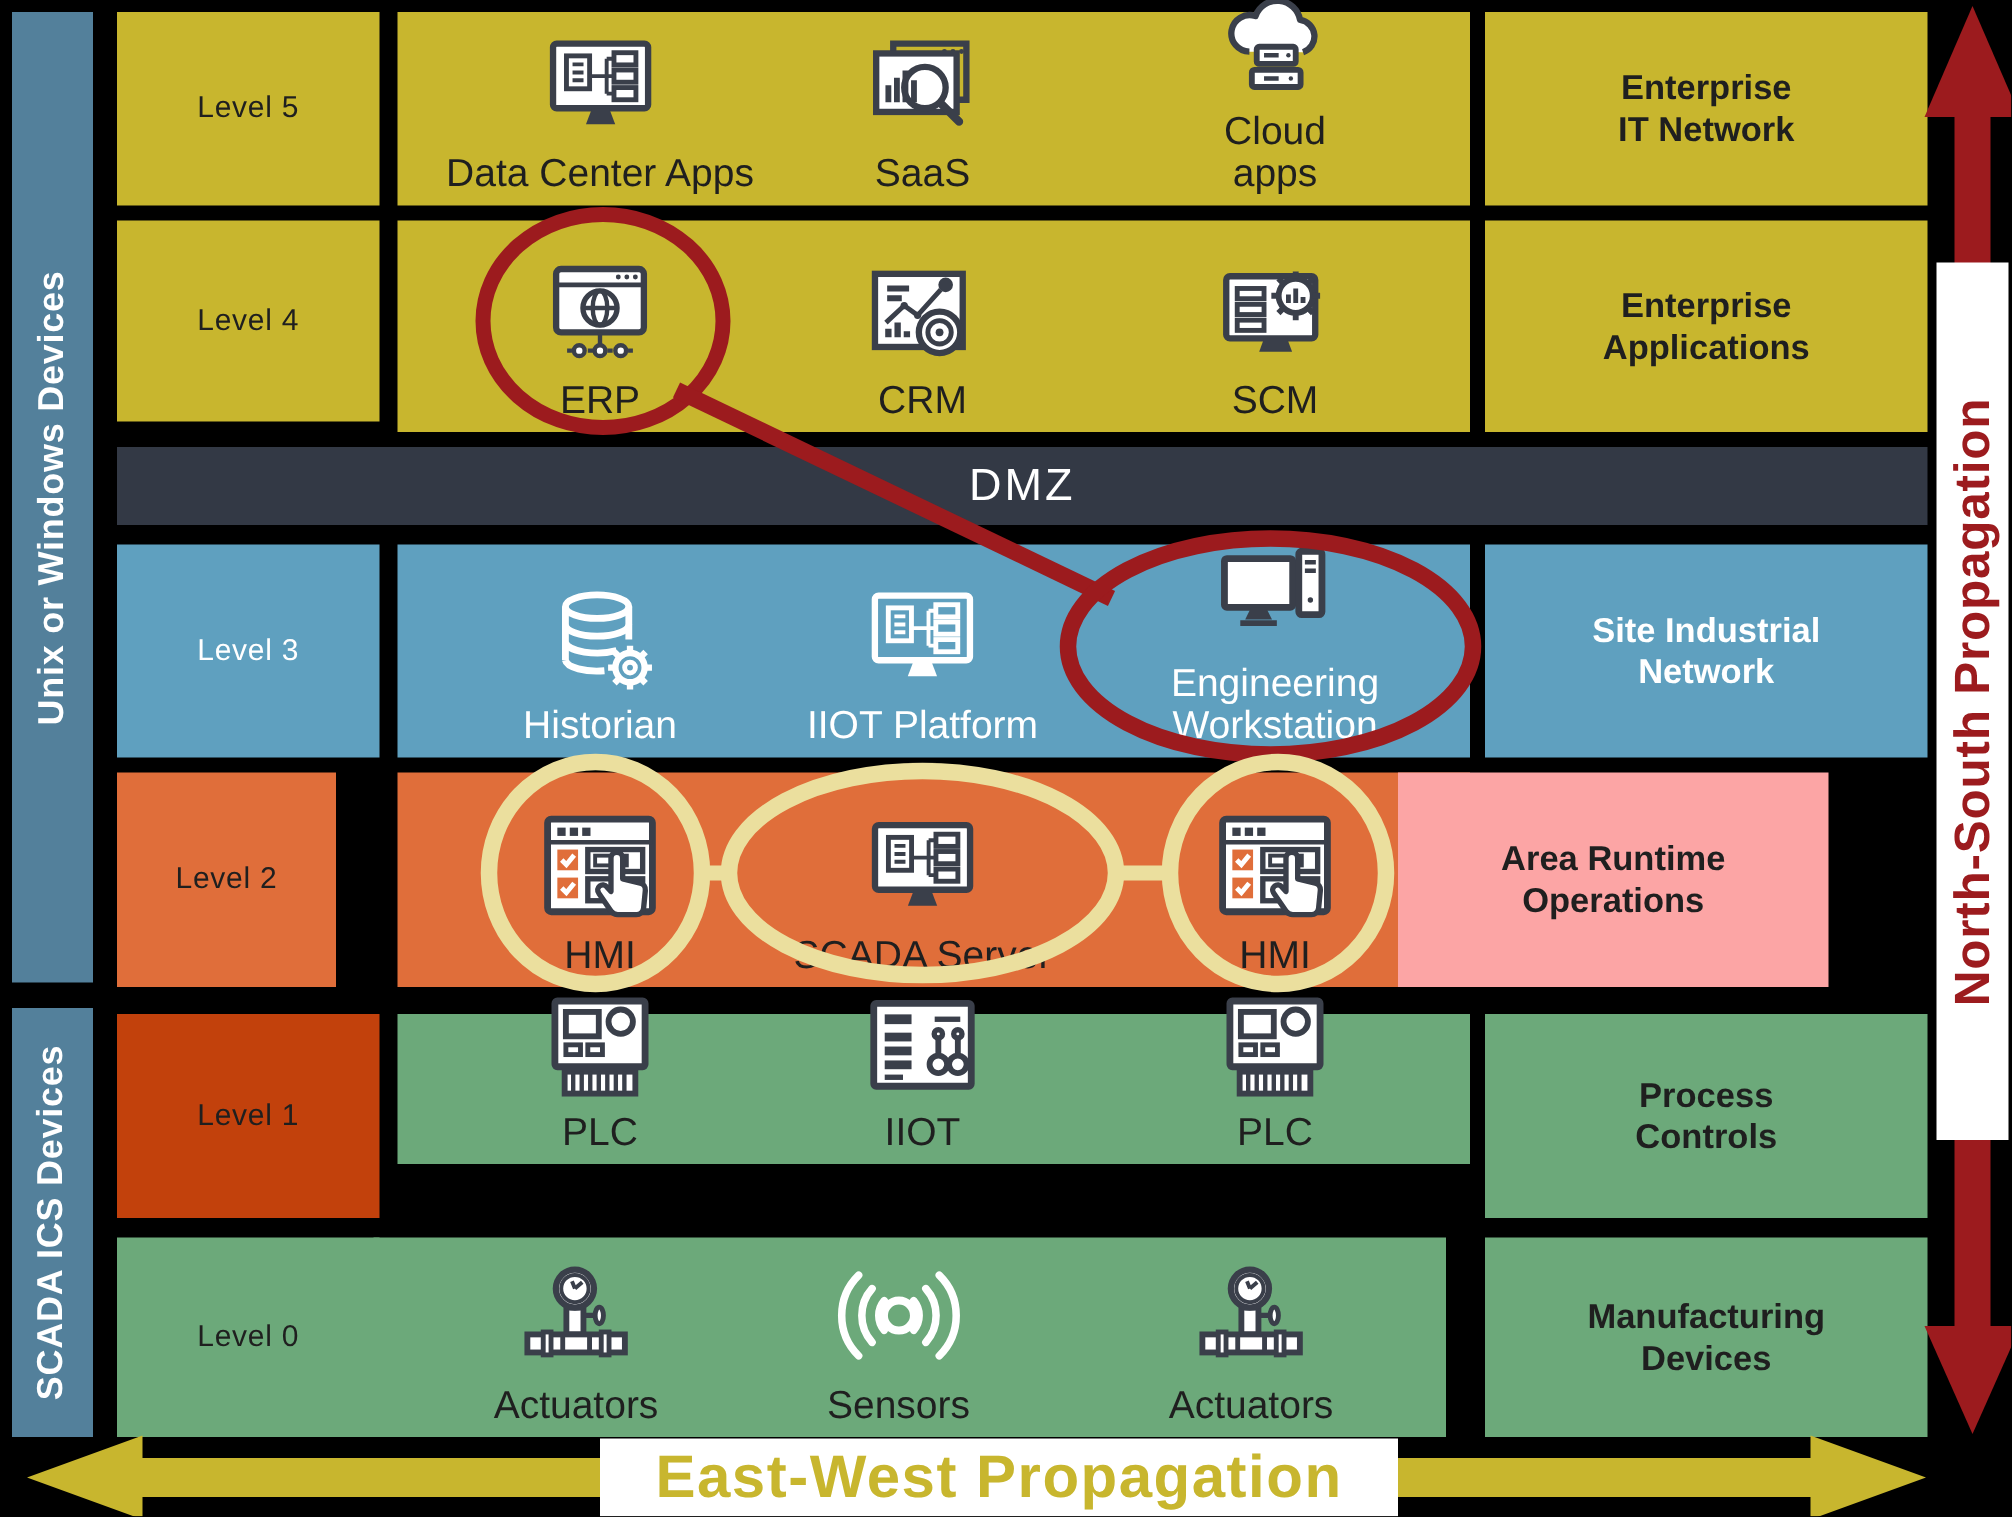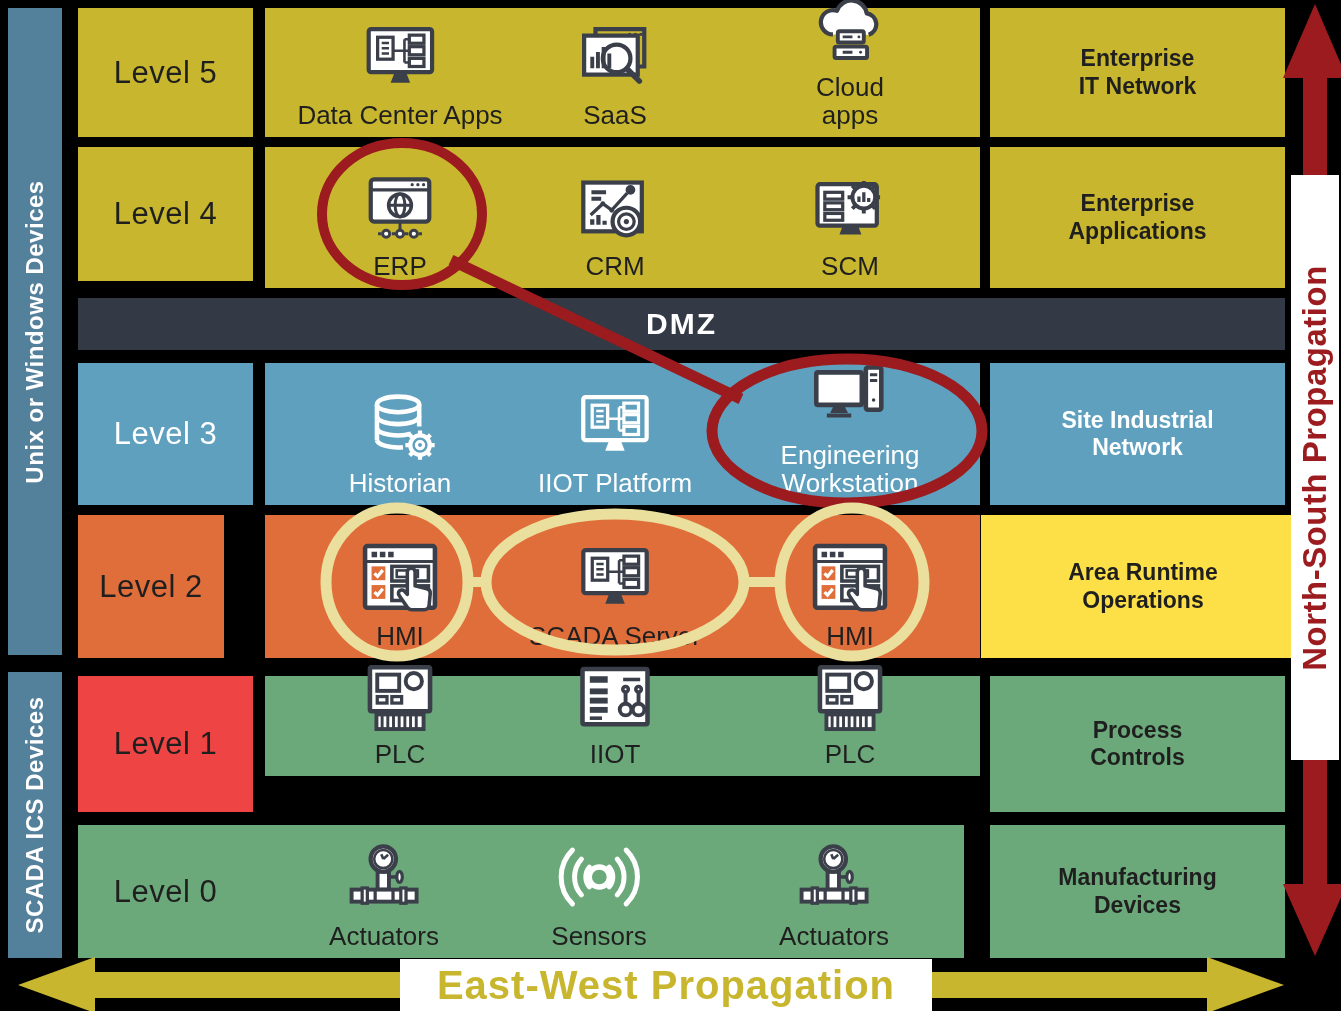--- a/index.html
+++ b/index.html
@@ -3,23 +3,23 @@
 <meta charset="utf-8">
 <style>
   html,body{margin:0;padding:0;background:#000;}
   .canvas{position:relative;width:1341px;height:1011px;background:#000;overflow:hidden;
           font-family:"Liberation Sans",sans-serif;}
   .box{position:absolute;box-sizing:border-box;}
   .side-strip{display:flex;align-items:center;justify-content:center;}
   .side-strip span{transform:rotate(-90deg);white-space:nowrap;color:#fff;
           font-weight:bold;font-size:24px;letter-spacing:.5px;}
   .dmz-bar{display:flex;align-items:center;justify-content:center;}
-  .dmz-bar span{color:#fff;font-weight:bold;font-size:30px;letter-spacing:2px;}
+  .dmz-bar span{color:#fff;font-weight:normal;font-size:30px;letter-spacing:2px;}
   .lvl-label{display:flex;align-items:center;justify-content:center;
-          font-size:31px;letter-spacing:.5px;}
+          font-size:20px;letter-spacing:.5px;}
   .zone-label{display:flex;align-items:center;justify-content:center;text-align:center;
           font-weight:bold;font-size:23px;line-height:1.18;white-space:pre-line;}
   .main-cell{position:absolute;}
   .item{position:absolute;transform:translateX(-50%);height:100%;display:flex;
         flex-direction:column;align-items:center;justify-content:flex-end;
         padding-bottom:8px;box-sizing:border-box;}
   .item svg{display:block;overflow:visible;}
   .caption{font-size:26px;font-weight:500;line-height:1.08;text-align:center;
         white-space:pre-line;margin-top:2px;}
   .overlay{position:absolute;left:0;top:0;pointer-events:none;}
@@ -276,23 +276,23 @@
           </svg>
           <div class="caption" style="color: rgb(31, 31, 31);">SCADA Server</div>
         </div>
         <div class="item" style="left: 585px;">
           <svg width="78" height="78" viewBox="0 0 48 48" style="color: rgb(58, 63, 74); --shell: #fff; --accent: #e06e3a;">
             <use href="#i-hmi"></use>
           </svg>
           <div class="caption" style="color: rgb(31, 31, 31);">HMI</div>
         </div>
       </div>
-      <div class="box zone-label" style="left: 981px; top: 515px; width: 324px; height: 143px; background: #fde047; color: rgb(31, 31, 31);">Area Runtime
+      <div class="box zone-label" style="left: 932px; top: 515px; width: 287px; height: 143px; background: #fca5a5; color: rgb(31, 31, 31);">Area Runtime
 Operations</div>
-      <div class="box lvl-label" style="left: 78px; top: 676px; width: 175px; height: 136px; background: #ef4444; color: rgb(31, 31, 31);">Level 1</div>
+      <div class="box lvl-label" style="left: 78px; top: 676px; width: 175px; height: 136px; background: #c2410c; color: rgb(31, 31, 31);">Level 1</div>
       <div class="box main-cell" style="left: 265px; top: 676px; width: 715px; height: 100px; background: rgb(108, 169, 122);">
         <div class="item" style="left: 135px;">
           <svg width="78" height="78" viewBox="0 0 48 48" style="color: rgb(58, 63, 74); --shell: #fff; --accent: #e06e3a;">
             <use href="#i-plc"></use>
           </svg>
           <div class="caption" style="color: rgb(31, 31, 31);">PLC</div>
         </div>
         <div class="item" style="left: 350px;">
           <svg width="78" height="78" viewBox="0 0 48 48" style="color: rgb(58, 63, 74); --shell: #fff; --accent: #e06e3a;">
             <use href="#i-scada-panel"></use>

